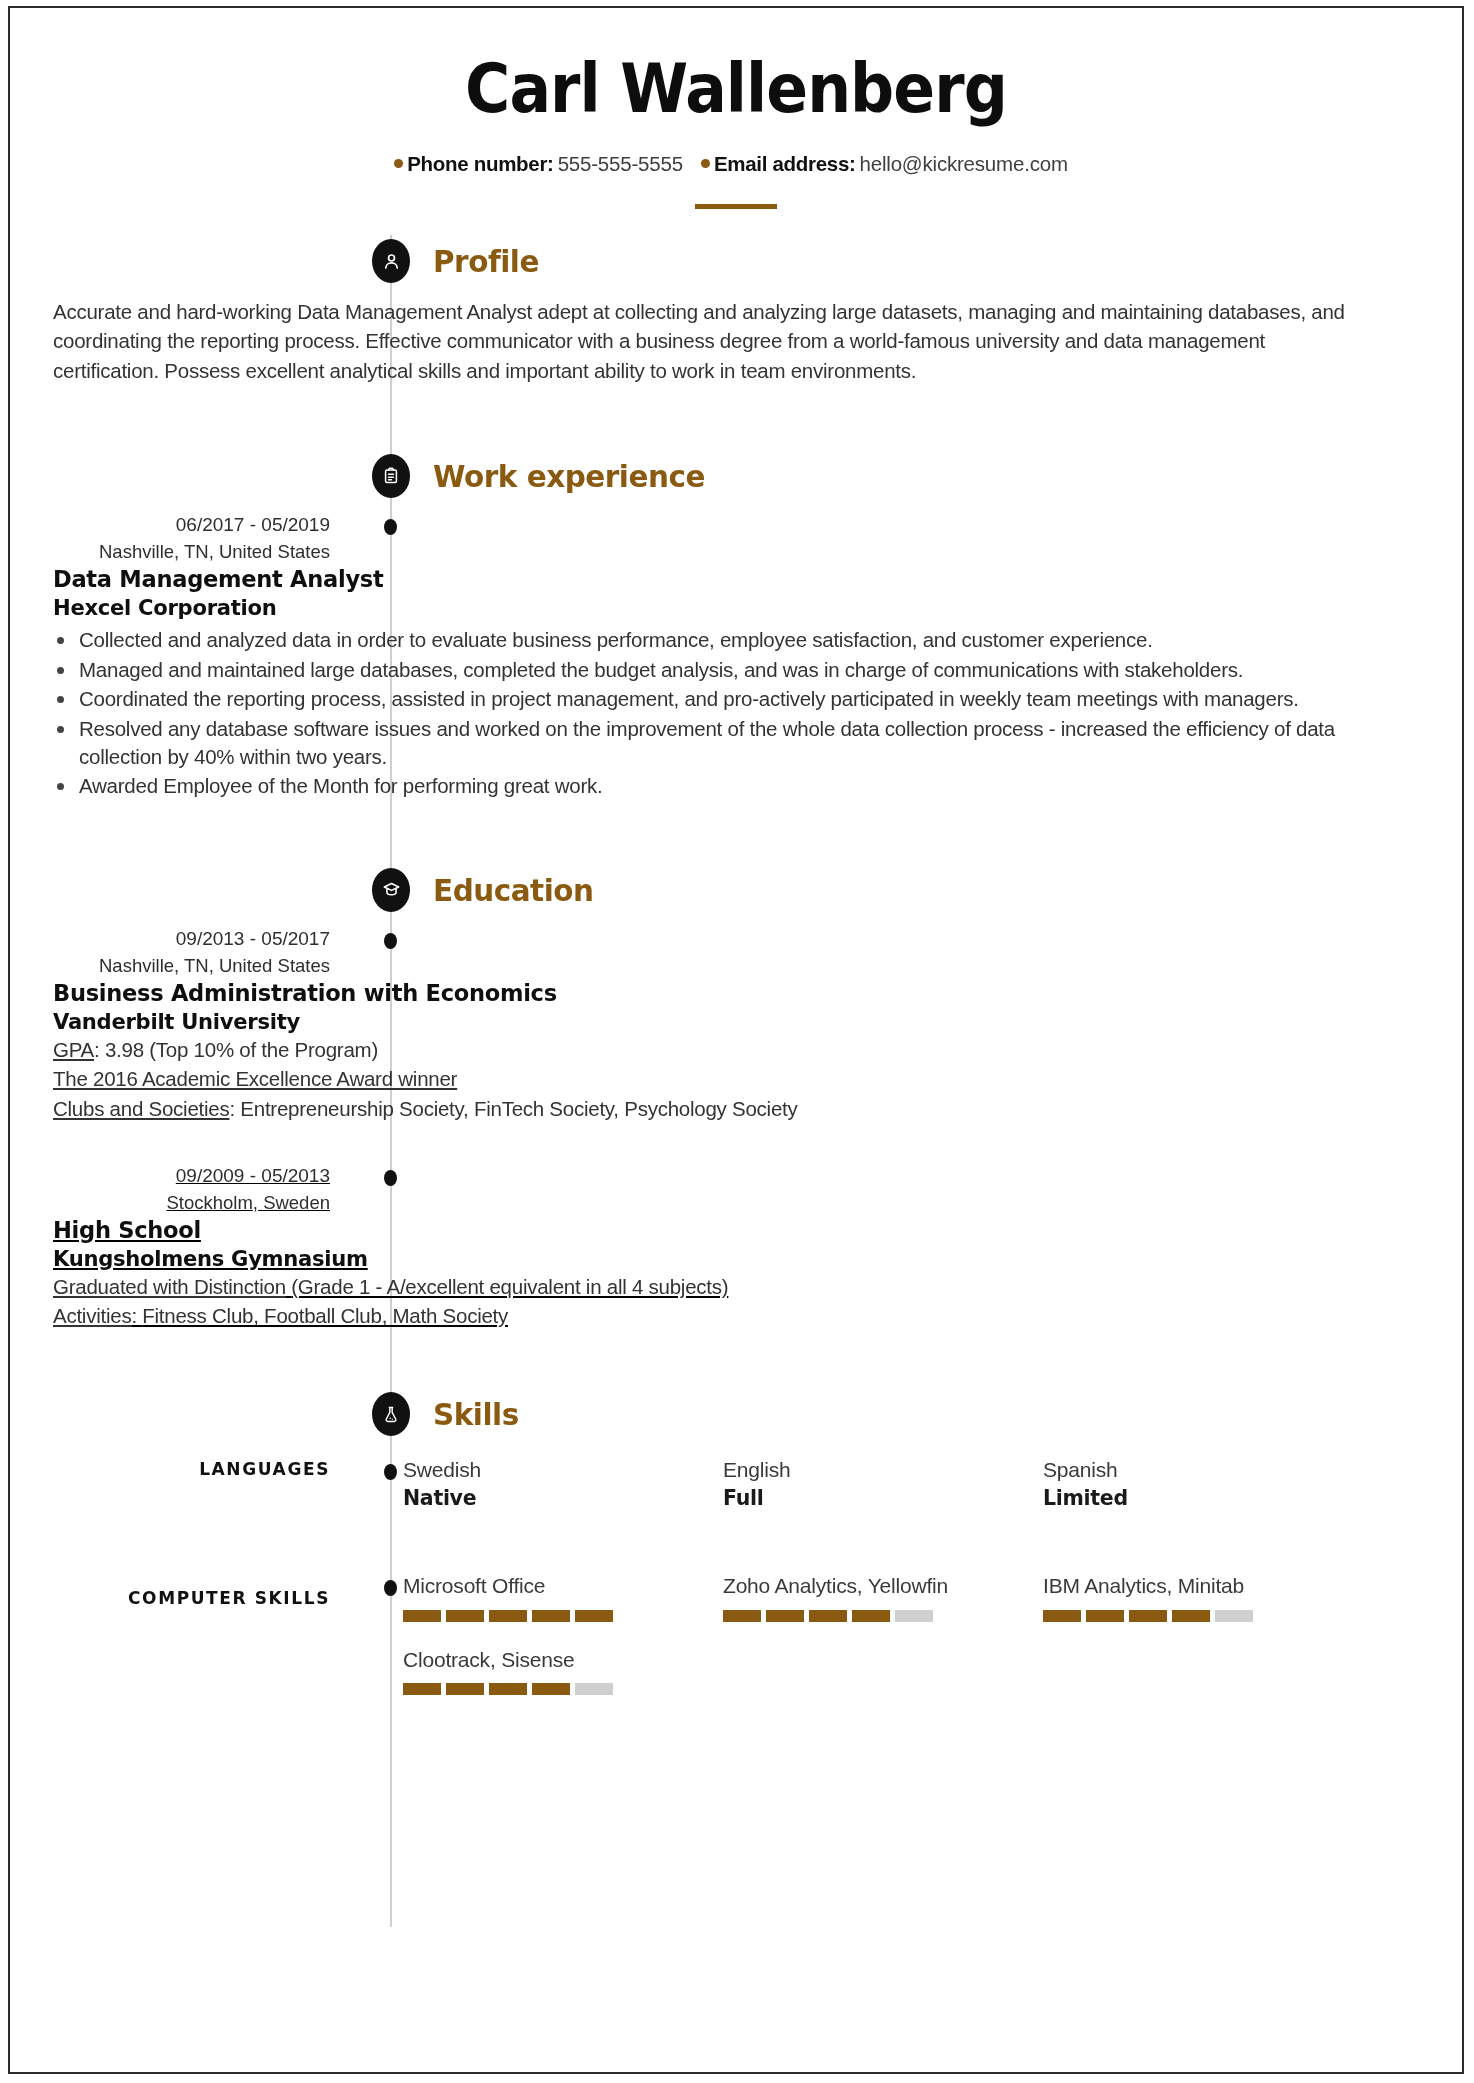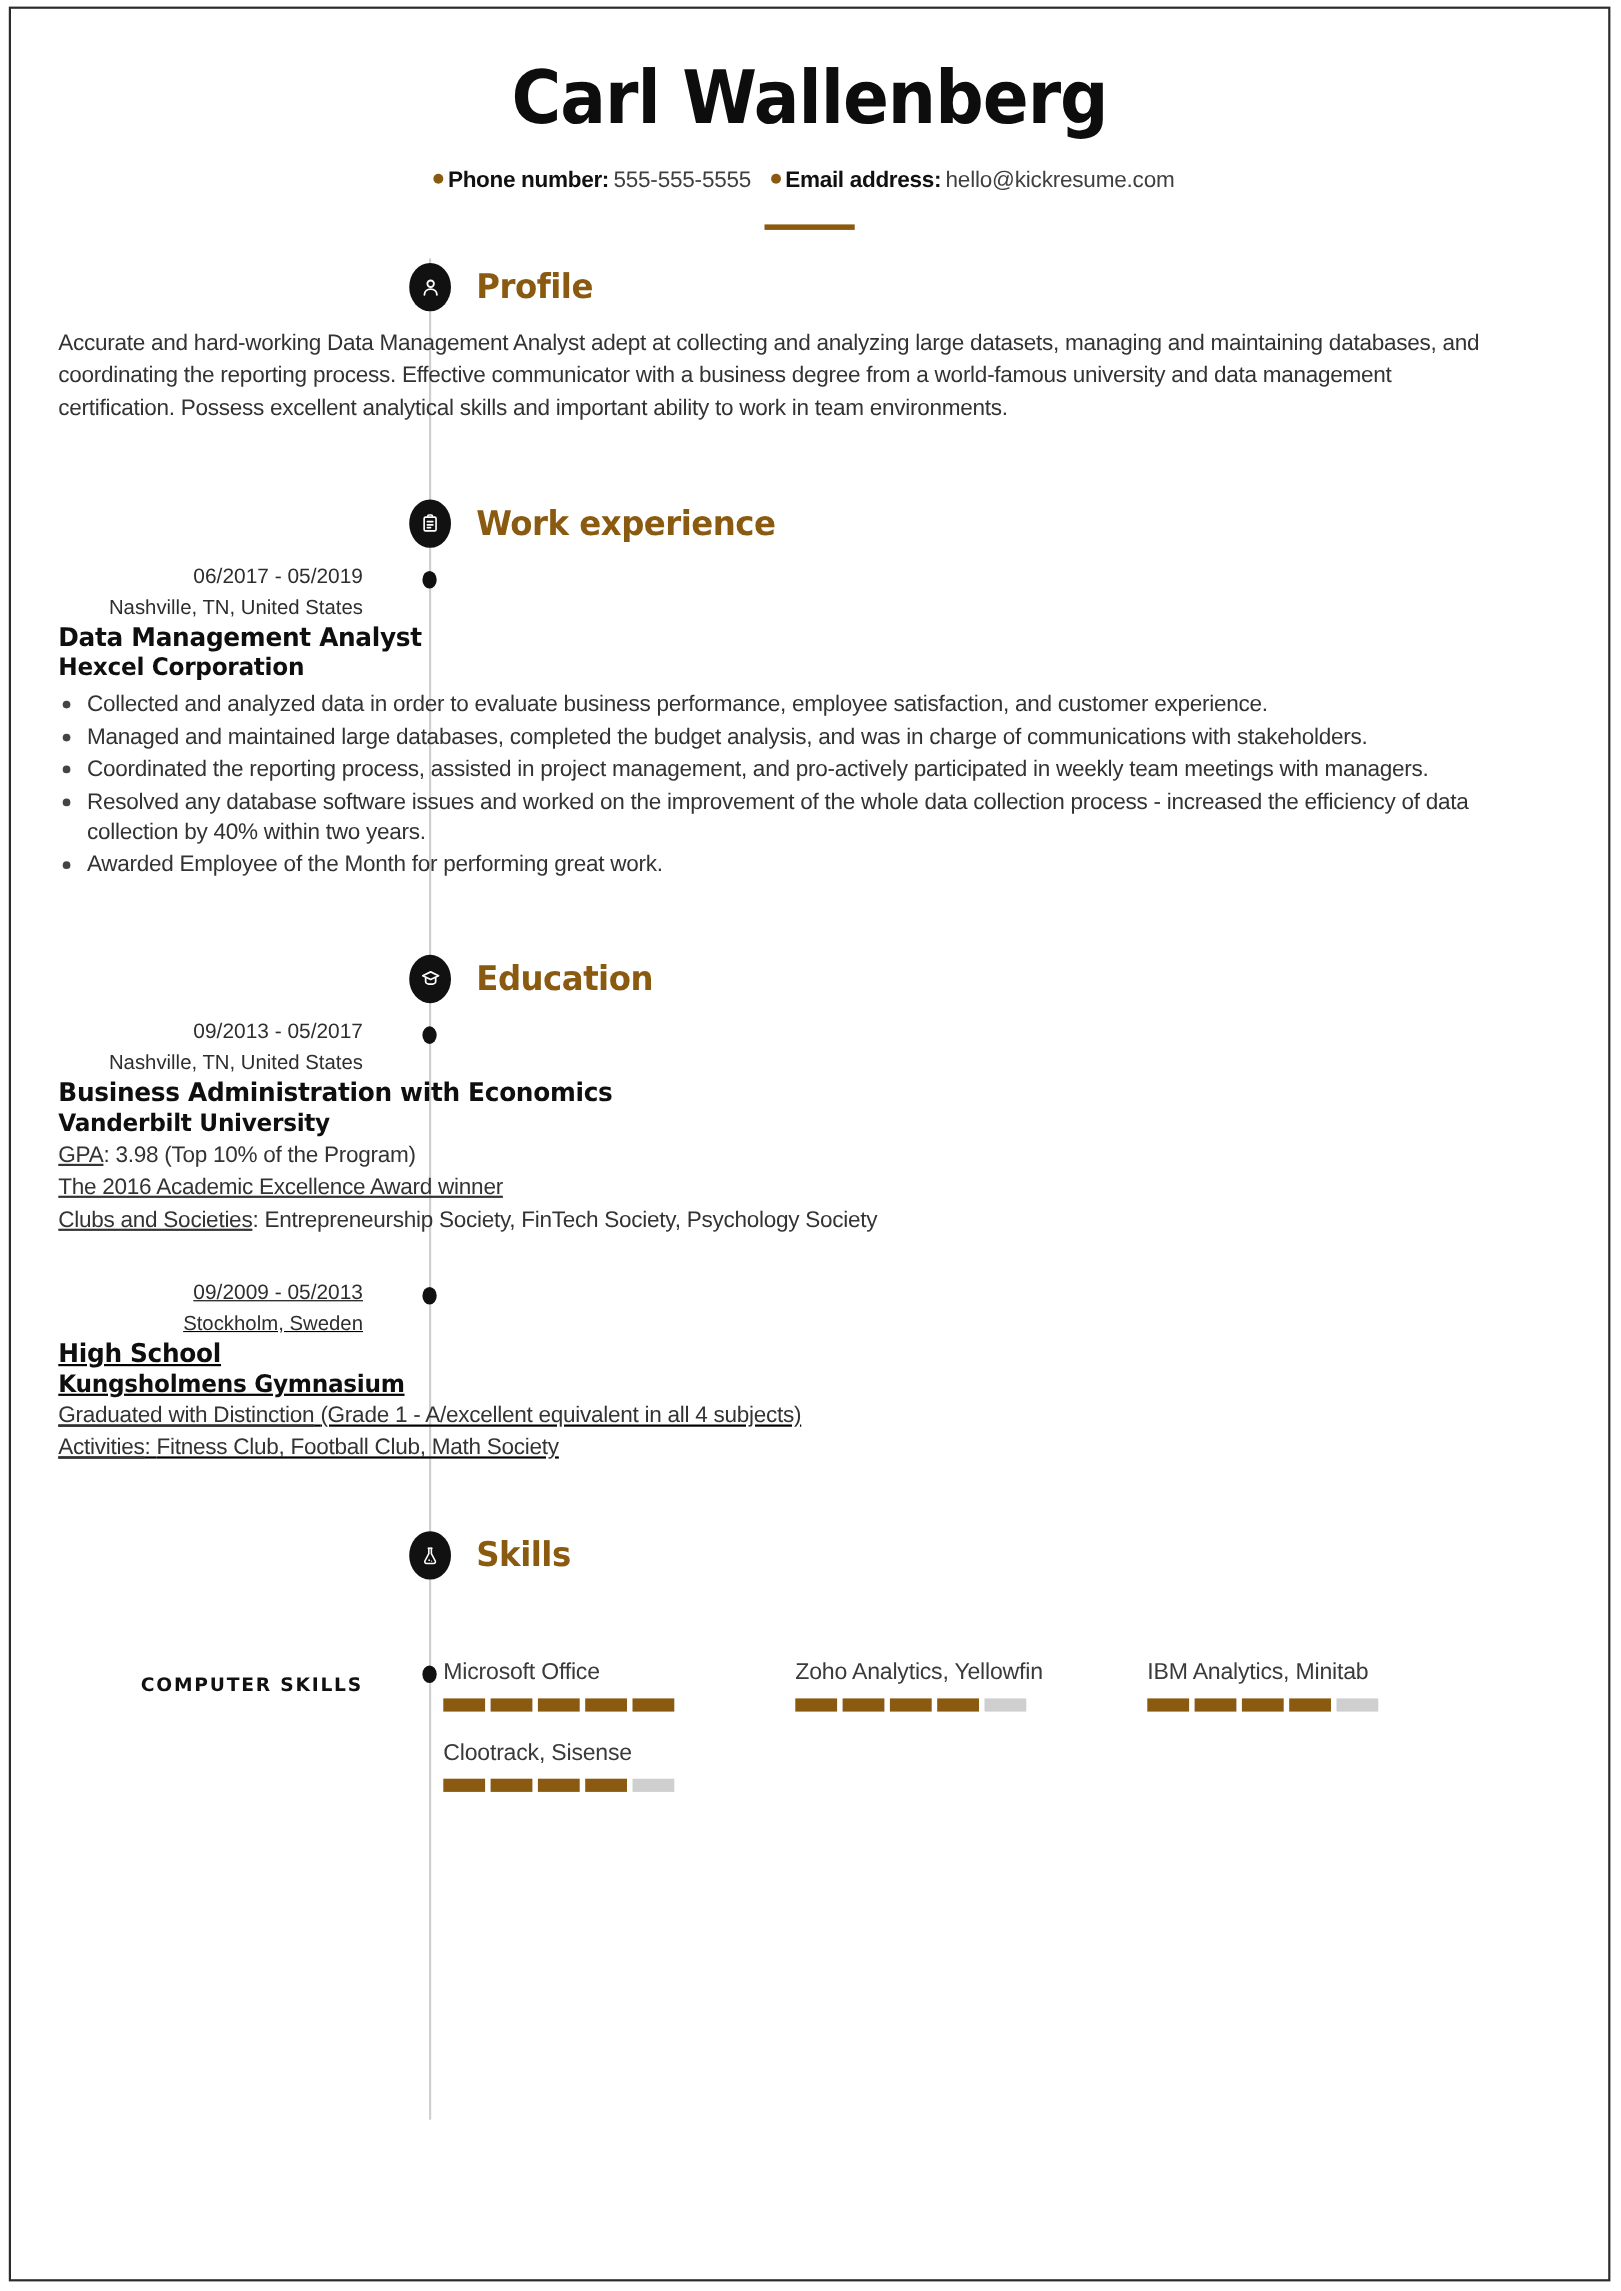--- a/index.html
+++ b/index.html
@@ -414,20 +414,38 @@
           <svg width="20" height="21" viewBox="0 0 24 24" fill="none" stroke="#ffffff" stroke-width="1.7" stroke-linejoin="round" stroke-linecap="round">
             <path d="M10 3.5h4"></path>
             <path d="M10.6 3.5v6L6.4 17.4c-.7 1.3.2 2.9 1.7 2.9h7.8c1.5 0 2.4-1.6 1.7-2.9L13.4 9.5v-6"></path>
             <circle cx="11" cy="16.6" r="0.95" fill="#ffffff" stroke="none"></circle>
             <circle cx="13.6" cy="17.6" r="0.75" fill="#ffffff" stroke="none"></circle>
           </svg>
         </span>
         <span class="sec-title">Skills</span>
       </div>
 
+      <div class="skill-row" style="margin-top:10px;">
+        <div class="skill-label">LANGUAGES</div>
+        <span class="bullet-node" style="top:8px;"></span>
+        <div class="skill-cols">
+          <div class="skill-col">
+            <div class="lang-name">Swedish</div>
+            <div class="lang-level">Native</div>
+          </div>
+          <div class="skill-col">
+            <div class="lang-name">English</div>
+            <div class="lang-level">Full</div>
+          </div>
+          <div class="skill-col">
+            <div class="lang-name">Spanish</div>
+            <div class="lang-level">Limited</div>
+          </div>
+        </div>
+      </div>
 
       <div class="skill-row" style="margin-top:60px;align-items:center;">
         <div class="skill-label">COMPUTER SKILLS</div>
         <span class="bullet-node" style="top:8px;"></span>
         <div class="skill-cols">
           <div class="skill-col">
             <div class="cs-name">Microsoft Office</div>
             <div class="rating">
                   <span class="seg on"></span>
                   <span class="seg on"></span>

